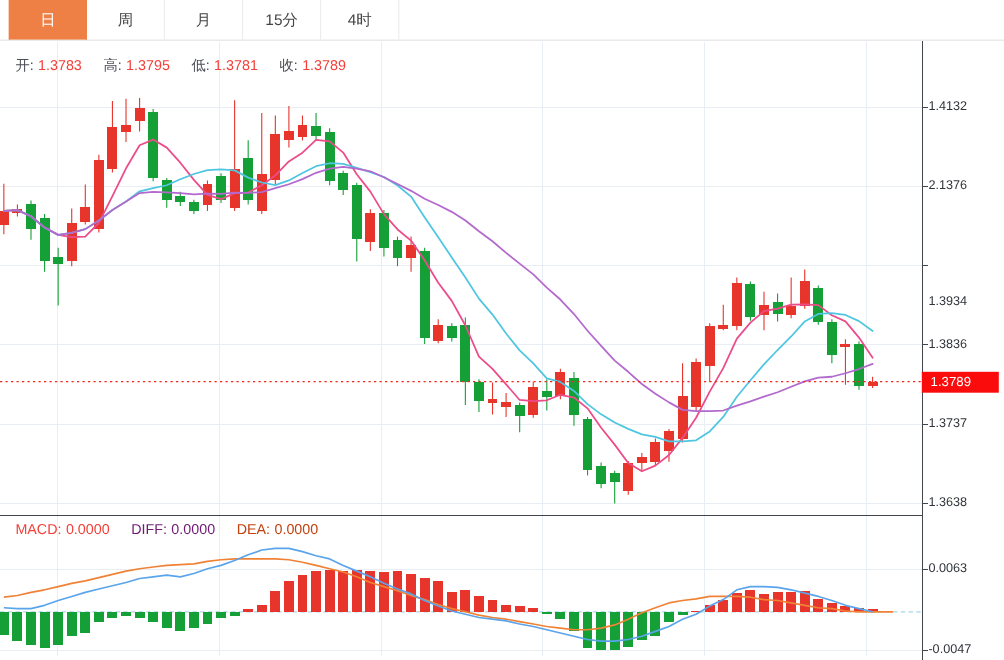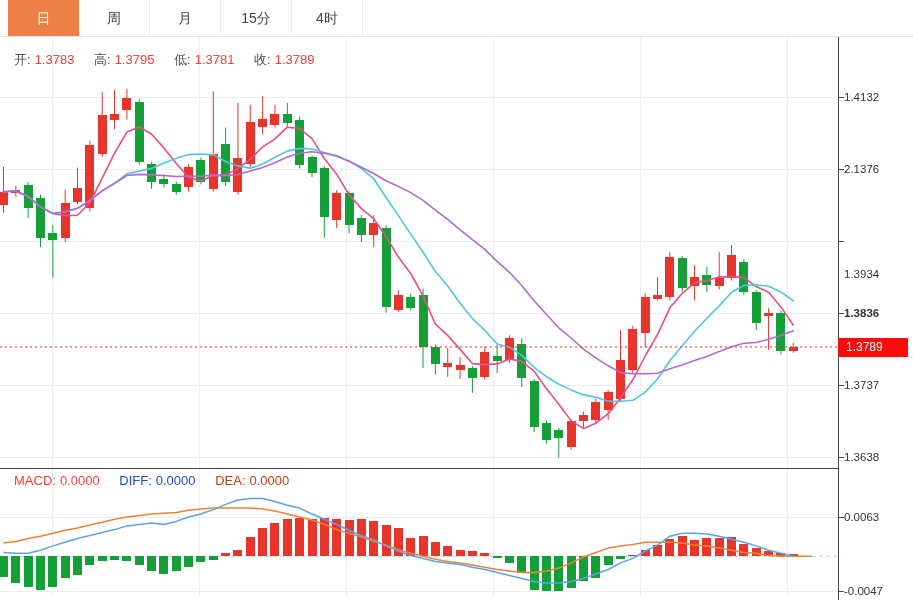--- a/index.html
+++ b/index.html
@@ -11,21 +11,21 @@
           border-bottom:1px solid #e2e2e2;display:flex;padding-left:8px;box-sizing:border-box;z-index:5;}
   .tab{width:71px;height:36px;line-height:36px;text-align:center;font-size:14px;color:#444;
        border-right:1px solid #ececec;cursor:pointer;box-sizing:border-box;}
   .tab:first-child{border-left:1px solid #ececec;}
   .tab.active{background:#ee8045;color:#fff;border-color:#ee8045;}
   
   .trow{position:absolute;left:14px;white-space:nowrap;font-size:13px;z-index:4;}
   .trow span{margin-right:4px;}
   .gap{margin-right:16px !important;}
   .c-lab{color:#4b4f55;} .c-red{color:#f3403a;} .c-pink{color:#ec4c89;}
-  .c-cyan{color:#3fc0da;} .c-purple{color:#b369cd;} .c-blue{color:#1d4ed8;} .c-orange{color:#c2410c;}
+  .c-cyan{color:#3fc0da;} .c-purple{color:#b369cd;} .c-blue{color:#701a75;} .c-orange{color:#c2410c;}
   
   .ylab{position:absolute;left:844px;width:64px;height:14px;line-height:14px;font-size:11.5px;
         color:#30343a;z-index:4;}
   .price-tag{position:absolute;left:838px;top:338px;width:70px;height:19px;line-height:19px;
              background:#fb0c0c;color:#fff;font-size:12px;padding-left:8px;box-sizing:border-box;z-index:6;}
 </style>
 </head>
 <body>
 
 <div id="screen">
@@ -277,21 +277,21 @@
 
   <div class="trow" style="top:473px;">
     <span class="c-red">MACD:</span><span class="c-red gap">0.0000</span>
     <span class="c-blue">DIFF:</span><span class="c-blue gap">0.0000</span>
     <span class="c-orange">DEA:</span><span class="c-orange">0.0000</span>
   </div>
 
   <div class="ylab" style="top:90px;">1.4132</div>
   <div class="ylab" style="top:162px;">2.1376</div>
   <div class="ylab" style="top:234px;margin-top:33px;">1.3934</div>
-  <div class="ylab" style="top:306px;font-weight:bold;">1.3836</div>
+  <div class="ylab" style="top:306px;">1.3836</div>
   <div class="ylab" style="top:378px;">1.3737</div>
   <div class="ylab" style="top:450px;">1.3638</div>
   <div class="ylab" style="top:510px;">0.0063</div>
   <div class="ylab" style="top:584px;">-0.0047</div>
 
   <div class="price-tag">1.3789</div>
 
 </div>
 
 </body></html>

